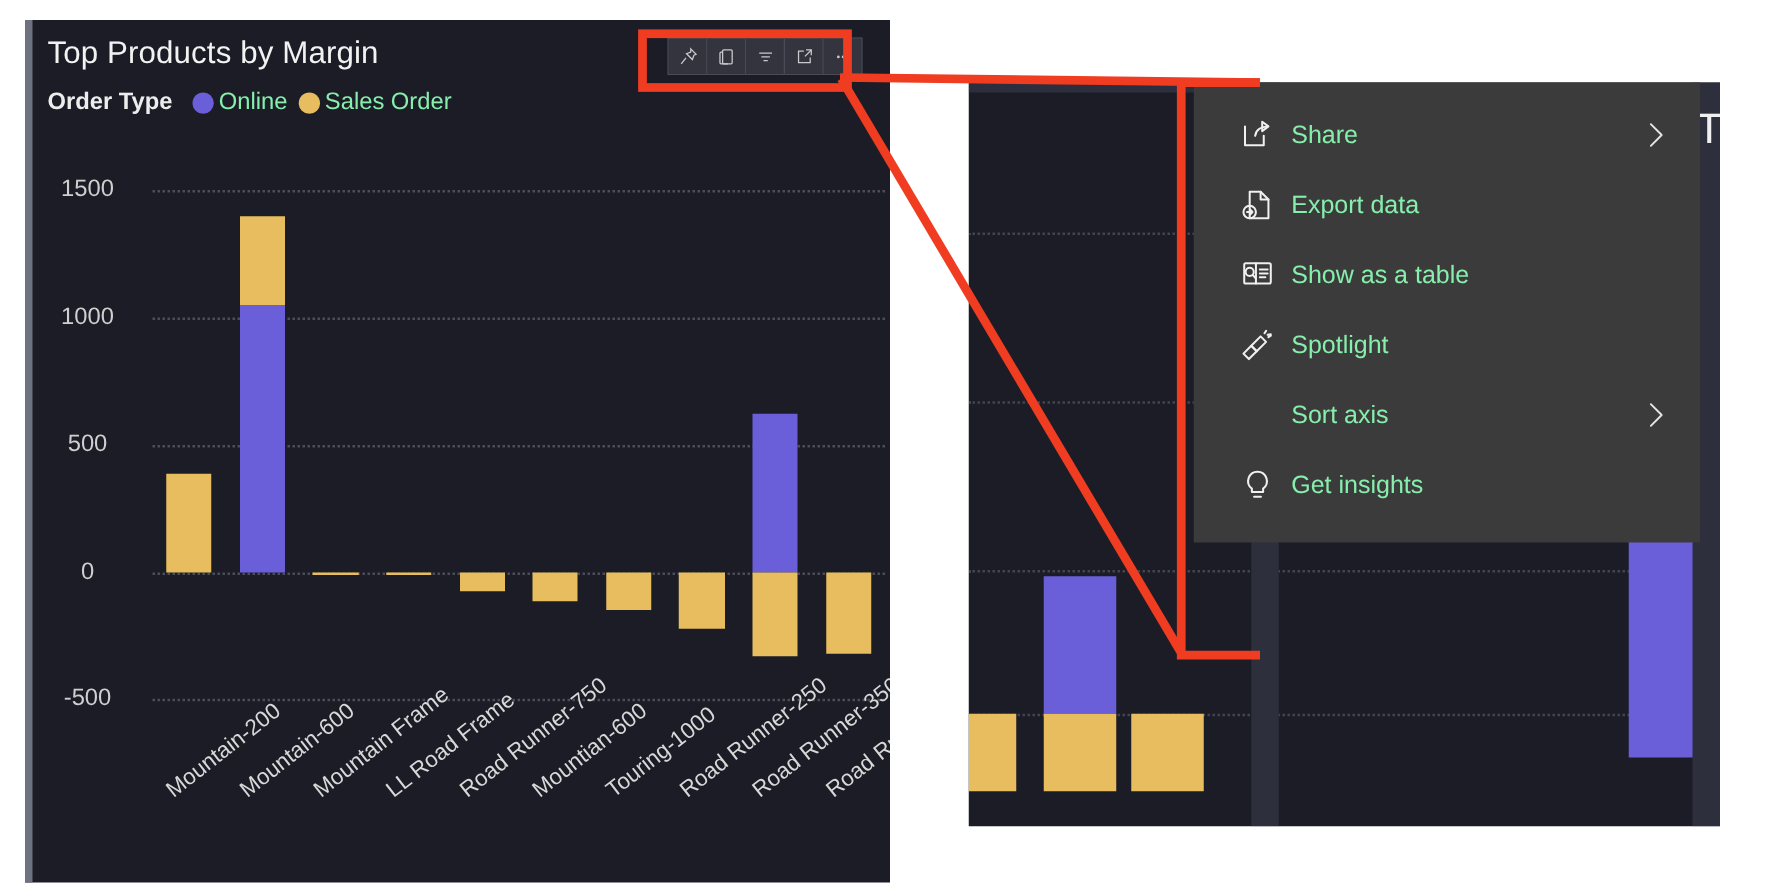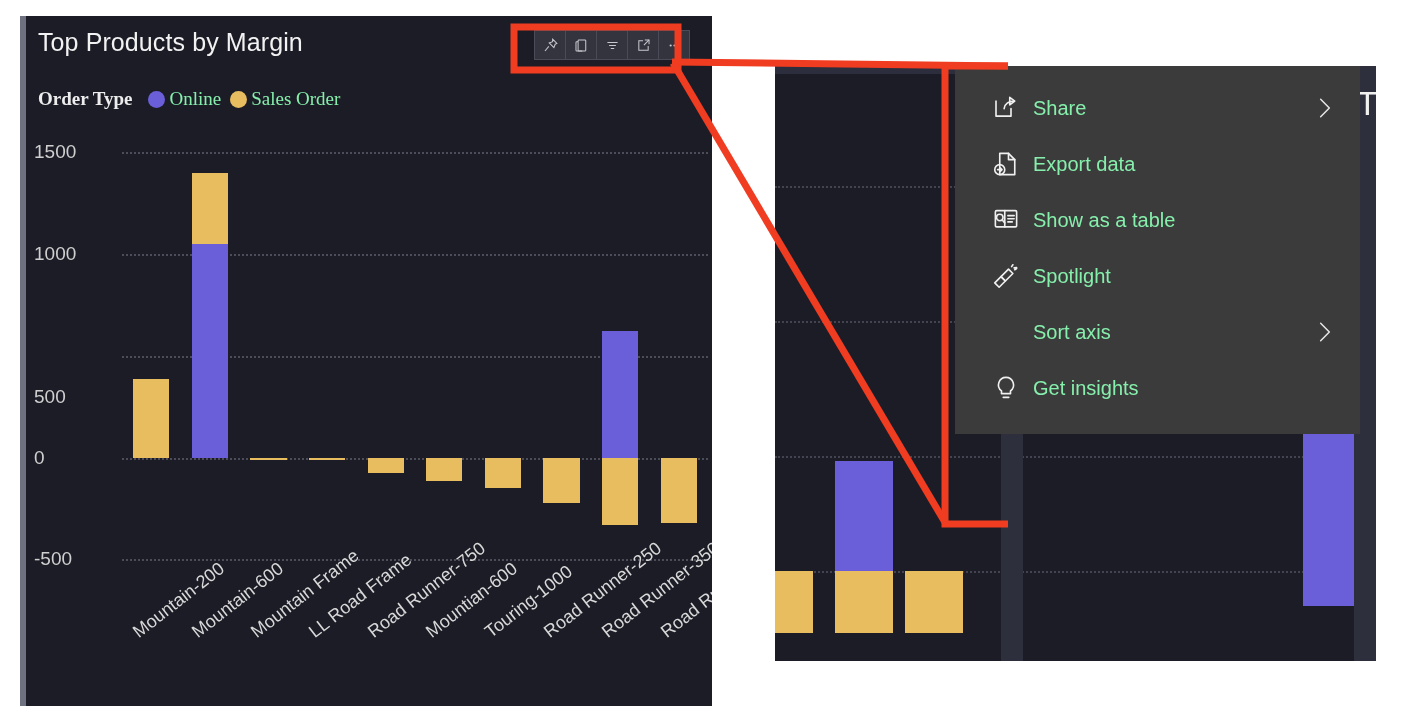--- a/index.html
+++ b/index.html
@@ -35,26 +35,25 @@
     left: 12px;
     top: 12px;
     font-size: 25px;
     color: #f2f2f2;
     letter-spacing: .1px;
     white-space: nowrap;
   }
   #legend {
     position: absolute;
     left: 12px;
-    top: 72px;
+    top: 55px;
     display: flex;
     align-items: flex-start;
     gap: 9px;
     white-space: nowrap;
-    font-family: Liberation Serif, serif;
   }
   #legend .legend-title {
     font-size: 19px;
     font-weight: bold;
     color: #ededed;
     margin-right: 7px;
   }
   #legend .legend-item {
     display: flex;
     align-items: center;
@@ -98,21 +97,21 @@
     position: absolute;
     left: 0;
     top: 104px;
     width: 692px;
     height: 500px;
   }
   .ytick-label {
     position: absolute;
     right: 0;
     width: 72px;
-    text-align: left;
+    text-align: center;
     font-size: 19px;
     color: #cfcfcf;
     transform: translateY(-50%);
   }
   .gridline {
     position: absolute;
     left: 96px;
     right: 10px;
     height: 0;
     border-top: 2px dotted #4c4d58;
@@ -265,21 +264,21 @@
         </svg>
       </div>
     </div>
 
     <div id="plot">
         <div class="gridline" style="top: 32.3478px;"></div>
         <div class="ytick-label" style="top: 32.3478px; left: 8px;">1500</div>
         <div class="gridline" style="top: 134.087px;"></div>
         <div class="ytick-label" style="top: 134.087px; left: 8px;">1000</div>
         <div class="gridline" style="top: 235.826px;"></div>
-        <div class="ytick-label" style="top: 235.826px; left: 8px; margin-top: 41px;">500</div>
+        <div class="ytick-label" style="top: 235.826px; left: 8px;">500</div>
         <div class="gridline" style="top: 337.565px;"></div>
         <div class="ytick-label" style="top: 337.565px; left: 8px;">0</div>
         <div class="gridline" style="top: 439.304px;"></div>
         <div class="ytick-label" style="top: 439.304px; left: 8px;">-500</div>
         <div class="bar" style="left: 107.134px; top: 259.226px; width: 36.332px; height: 78.3391px; background: rgb(232, 189, 95);"></div>
         <div class="xtick" style="left: 103.3px; top: 506px;">Mountain-200</div>
         <div class="bar" style="left: 165.734px; top: 123.913px; width: 36.332px; height: 213.652px; background: rgb(106, 95, 217);"></div>
         <div class="bar" style="left: 165.734px; top: 52.6957px; width: 36.332px; height: 71.2174px; background: rgb(232, 189, 95);"></div>
         <div class="xtick" style="left: 161.9px; top: 506px;">Mountain-600</div>
         <div class="bar" style="left: 224.334px; top: 337.565px; width: 36.332px; height: 2px; background: rgb(232, 189, 95);"></div>

